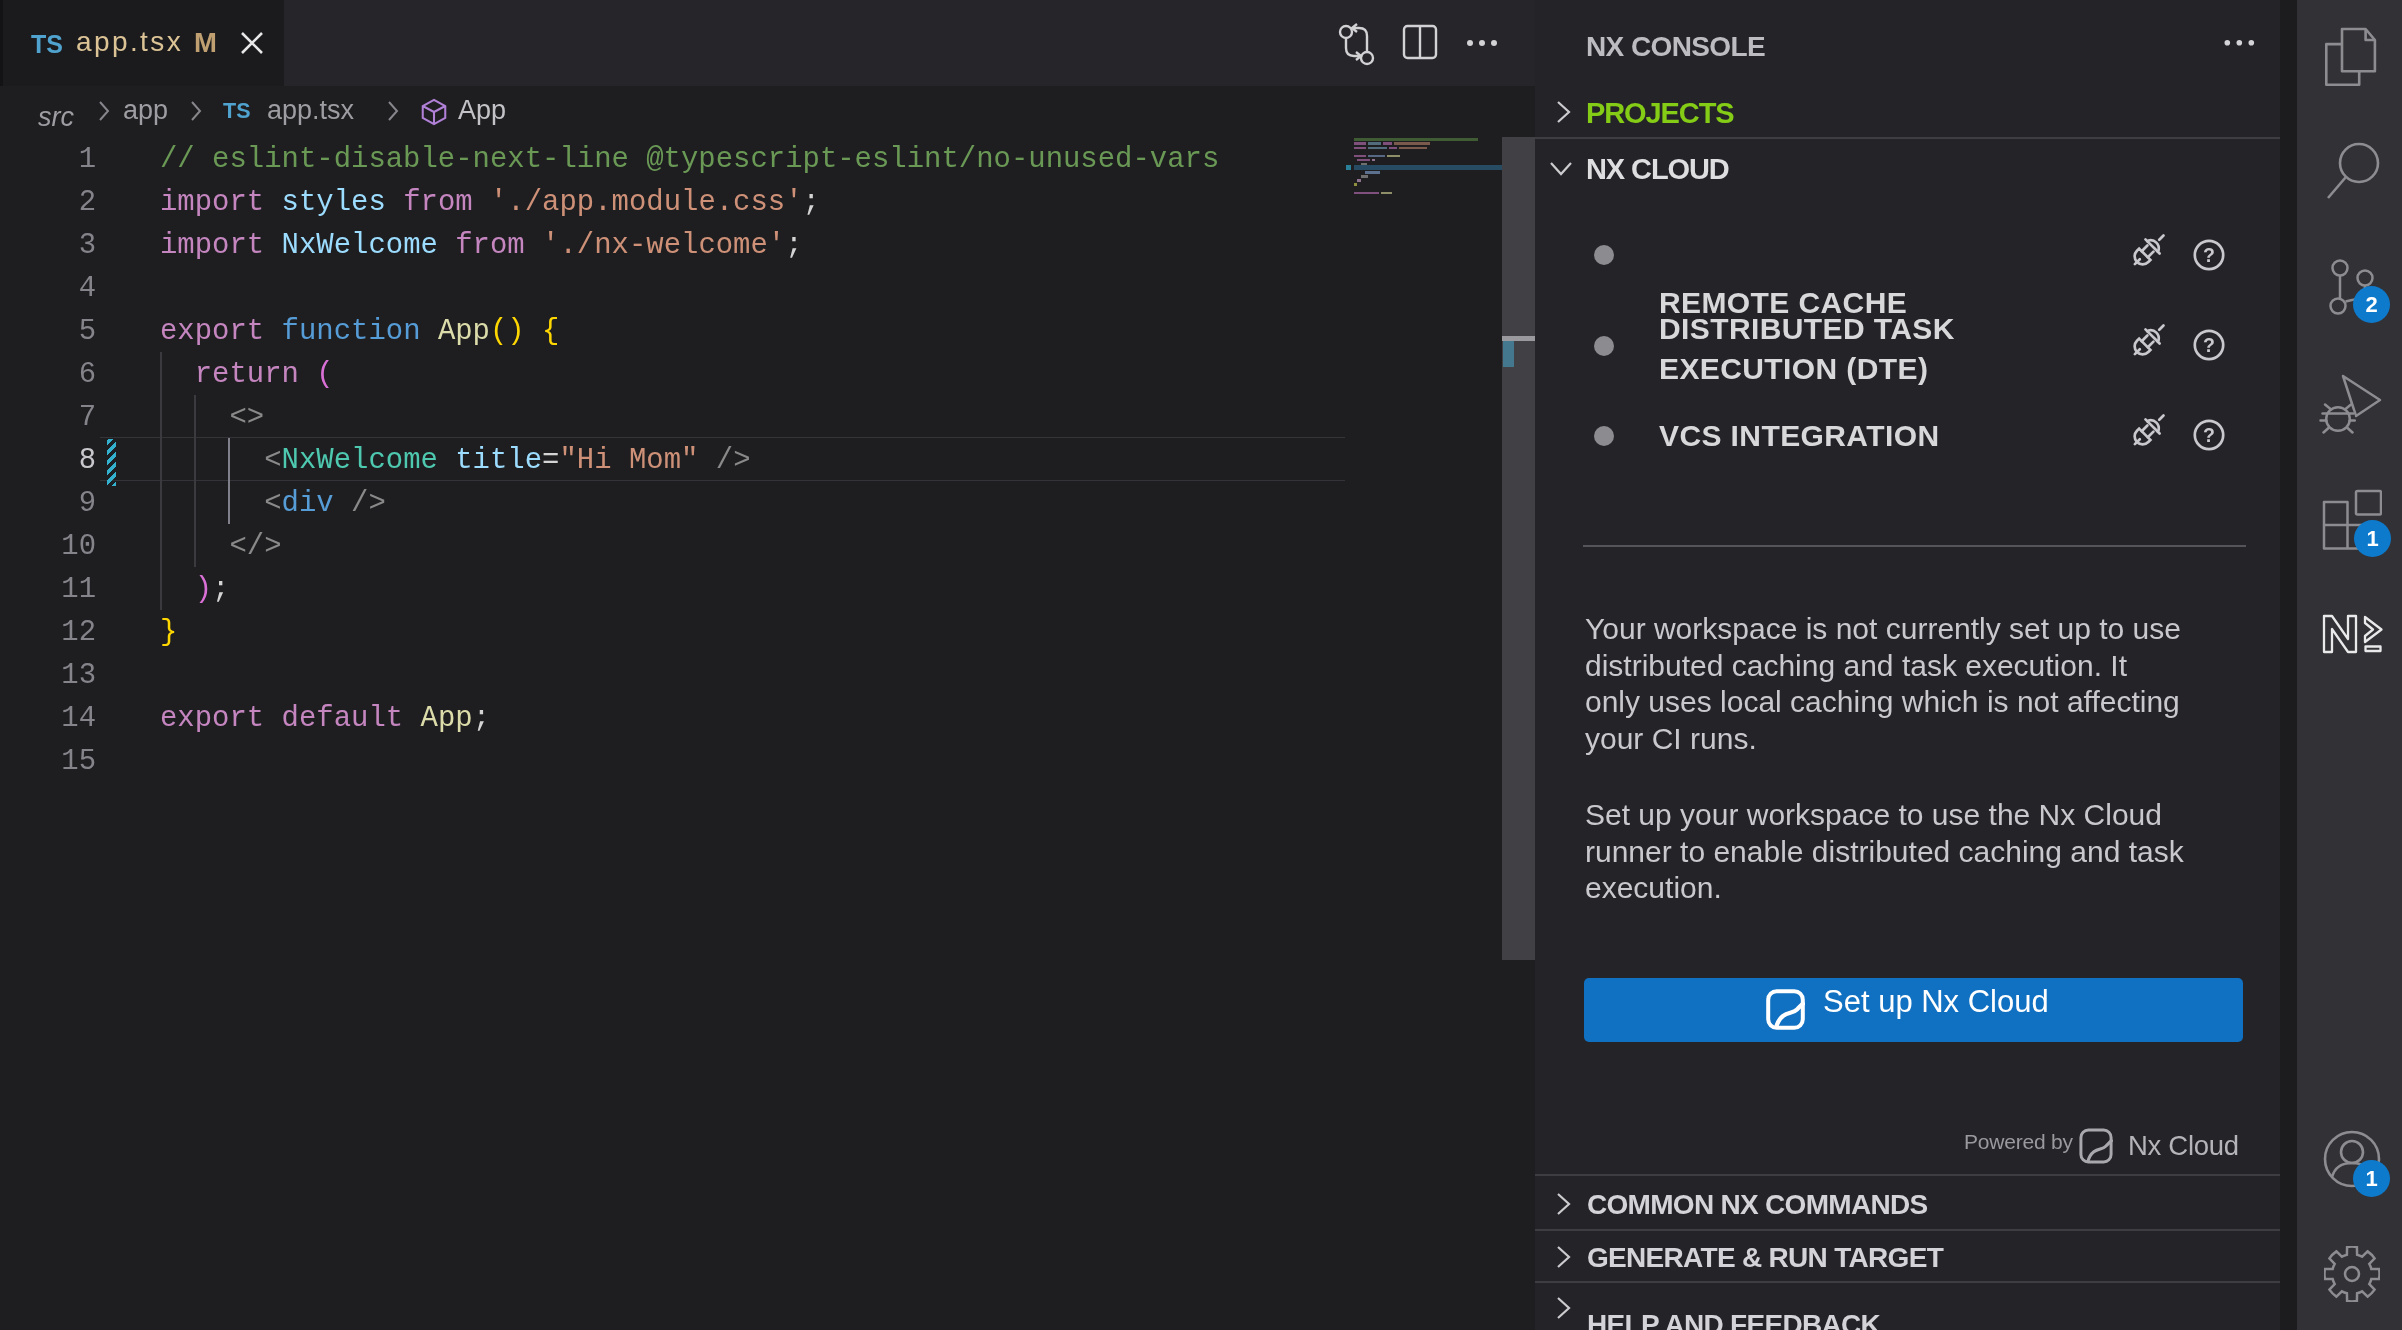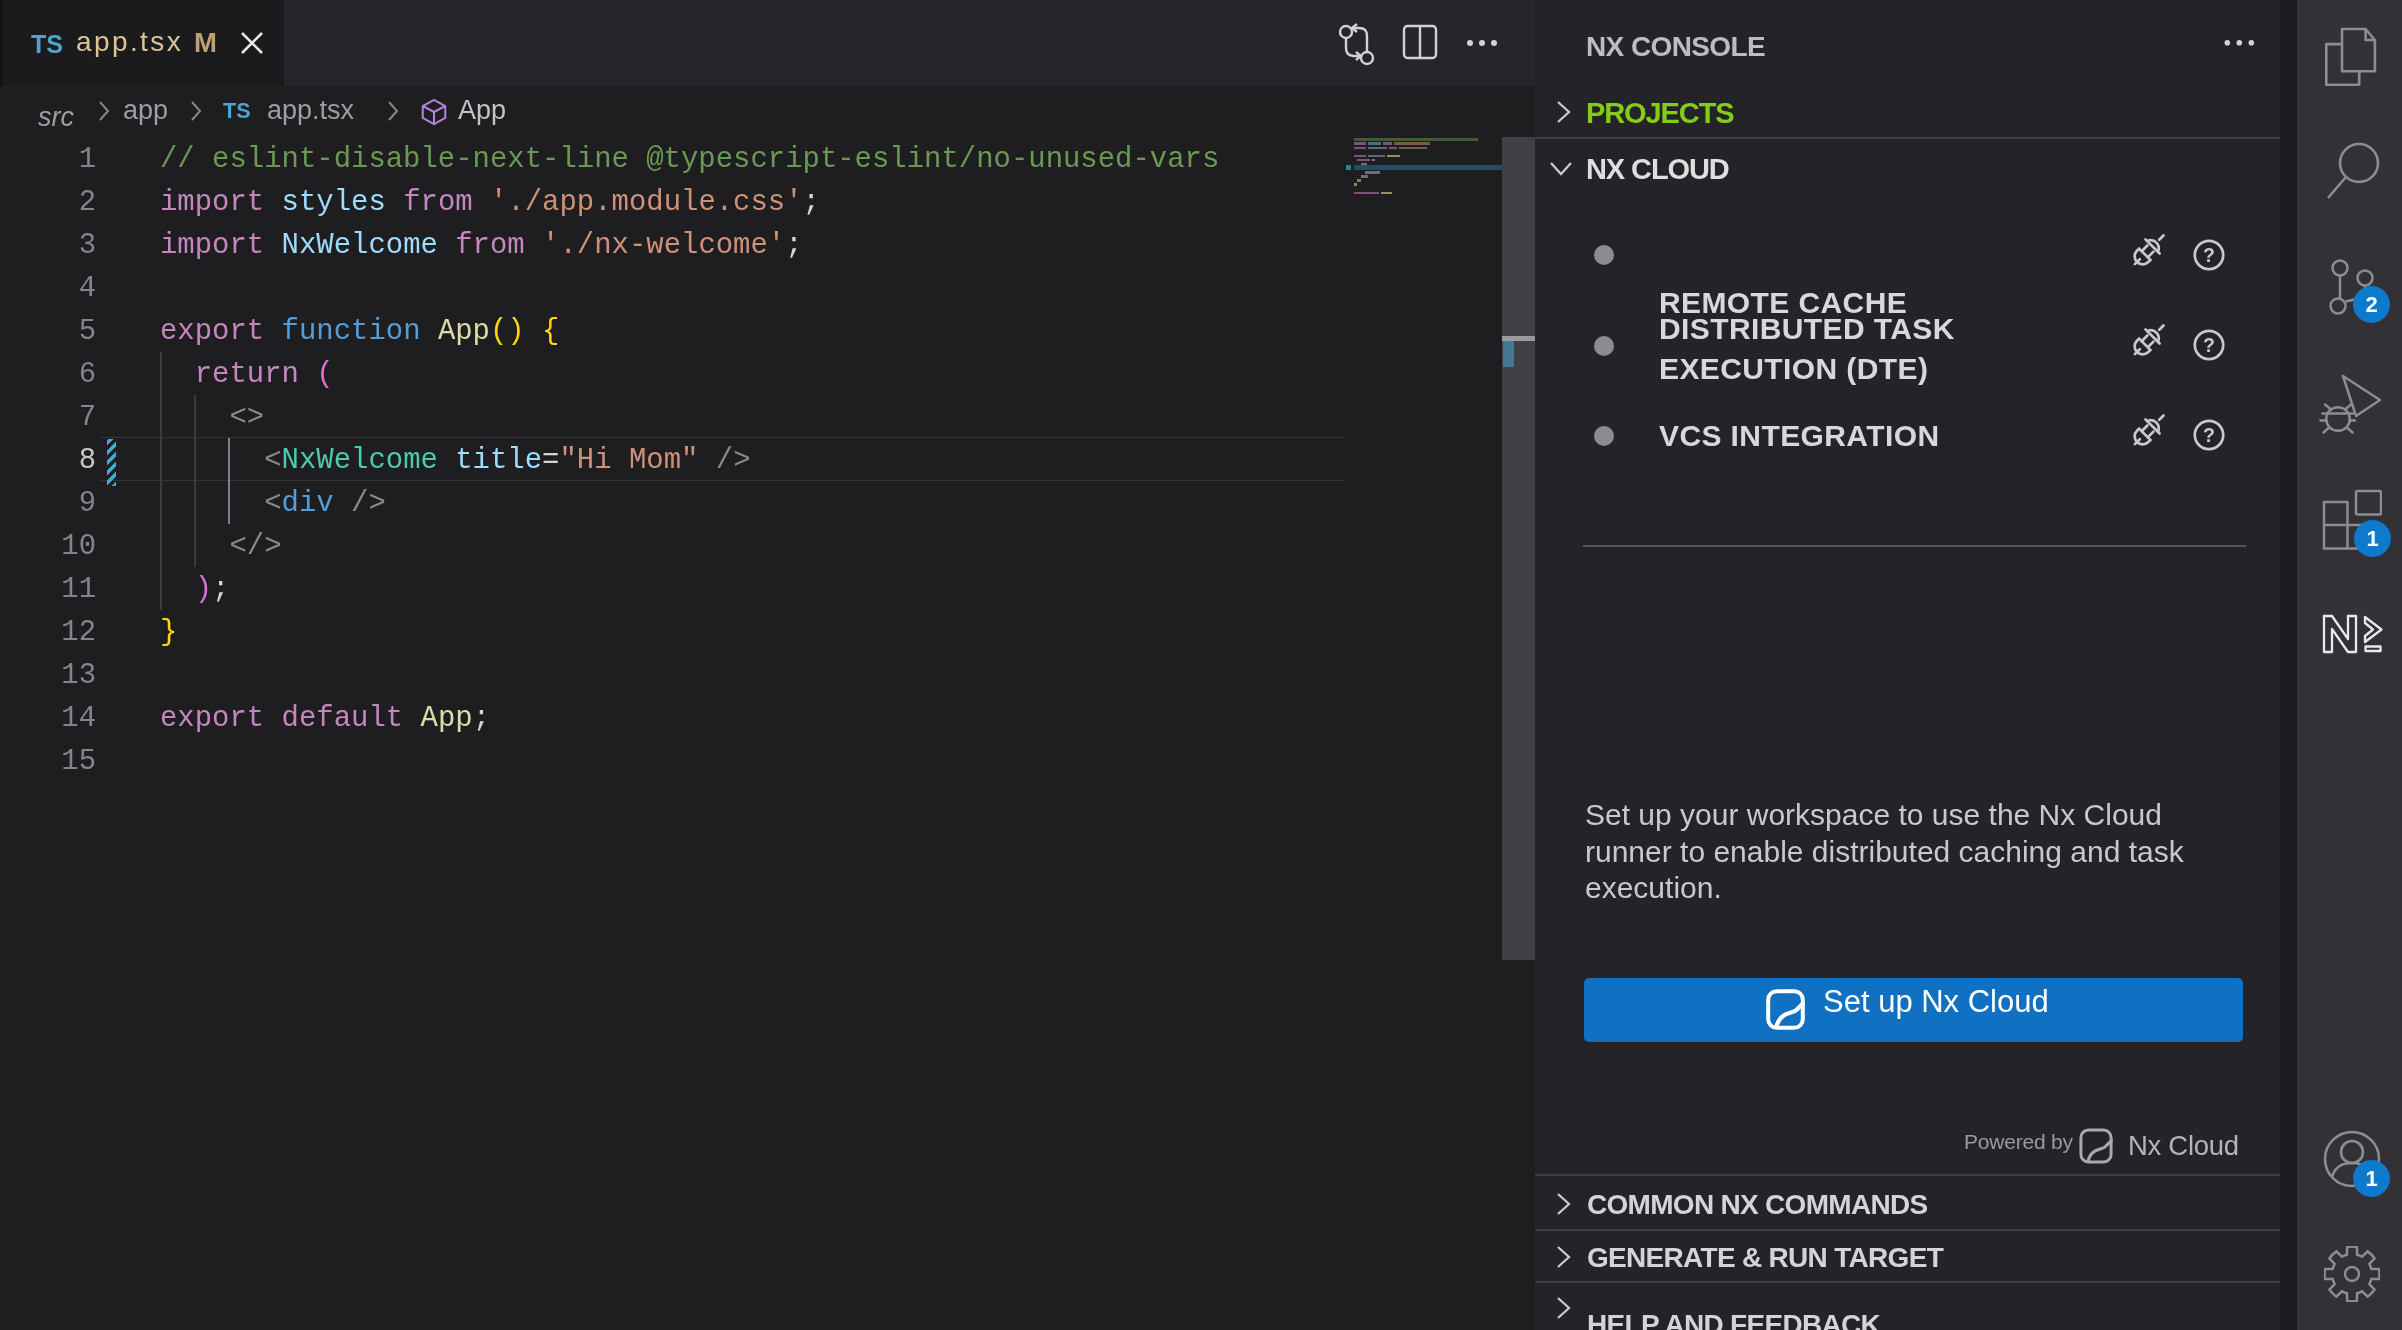--- a/index.html
+++ b/index.html
@@ -168,20 +168,21 @@
       <path d="M37.5 23 L43.5 23"></path>
     </g>
   </svg>
   <svg class="abs" style="left:2192px;top:418px;" width="34" height="34" viewBox="0 0 34 34">
     <circle cx="17" cy="17" r="14.2" stroke="#c9c9cd" stroke-width="2.7" fill="none"></circle>
     <text x="17" y="24" font-size="19.5" font-weight="bold" fill="#c9c9cd" text-anchor="middle" font-family="Liberation Sans">?</text>
   </svg>
 
   <div class="abs" style="left:1583px;top:545px;width:663px;height:1.5px;background:#54545a;"></div>
 
+  <div class="abs" style="left:1585px;top:611px;font-size:30px;line-height:36.6px;color:#c9c9cd;">Your workspace is not currently set up to use<br>distributed caching and task execution. It<br>only uses local caching which is not affecting<br>your CI runs.</div>
   <div class="abs" style="left:1585px;top:797px;font-size:30px;line-height:36.6px;color:#c9c9cd;">Set up your workspace to use the Nx Cloud<br>runner to enable distributed caching and task<br>execution.</div>
 
   <div class="abs" style="left:1584px;top:978px;width:659px;height:64px;border-radius:5px;background:#1070c1;"></div>
   <svg class="abs" style="left:1766px;top:989px;" width="39" height="41" viewBox="0 0 39 41">
     <rect x="2.2" y="2.2" width="34.6" height="36.6" rx="8.5" fill="none" stroke="#ffffff" stroke-width="4"></rect>
     <path d="M10 39 C11.2 33.5 12.5 30.5 17 27 C22.5 23 27 24.5 31 20.5 C34 17.5 35.5 15.5 38.5 13.5" fill="none" stroke="#ffffff" stroke-width="4.2"></path>
   </svg>
   <div class="abs" style="left:1823px;top:984px;font-size:31px;color:#ffffff;">Set up Nx Cloud</div>
 
   <div class="abs" style="left:1964px;top:1130px;font-size:21px;color:#9a9a9e;letter-spacing:-0.2px;">Powered by</div>

